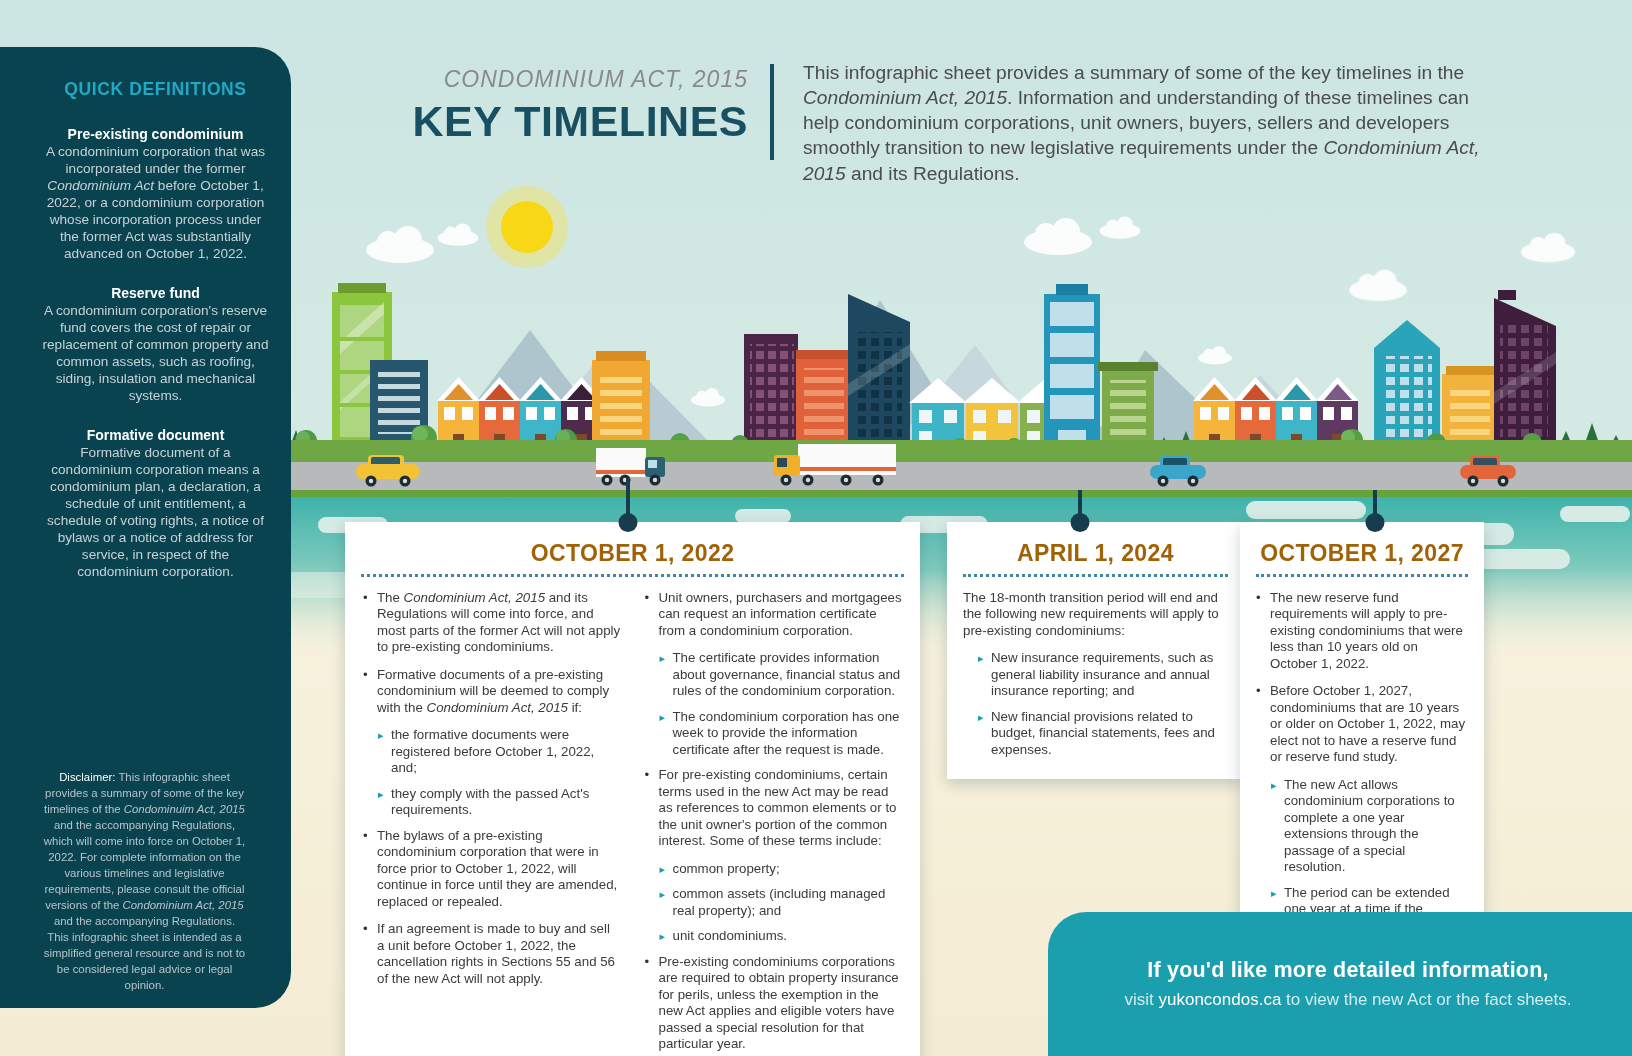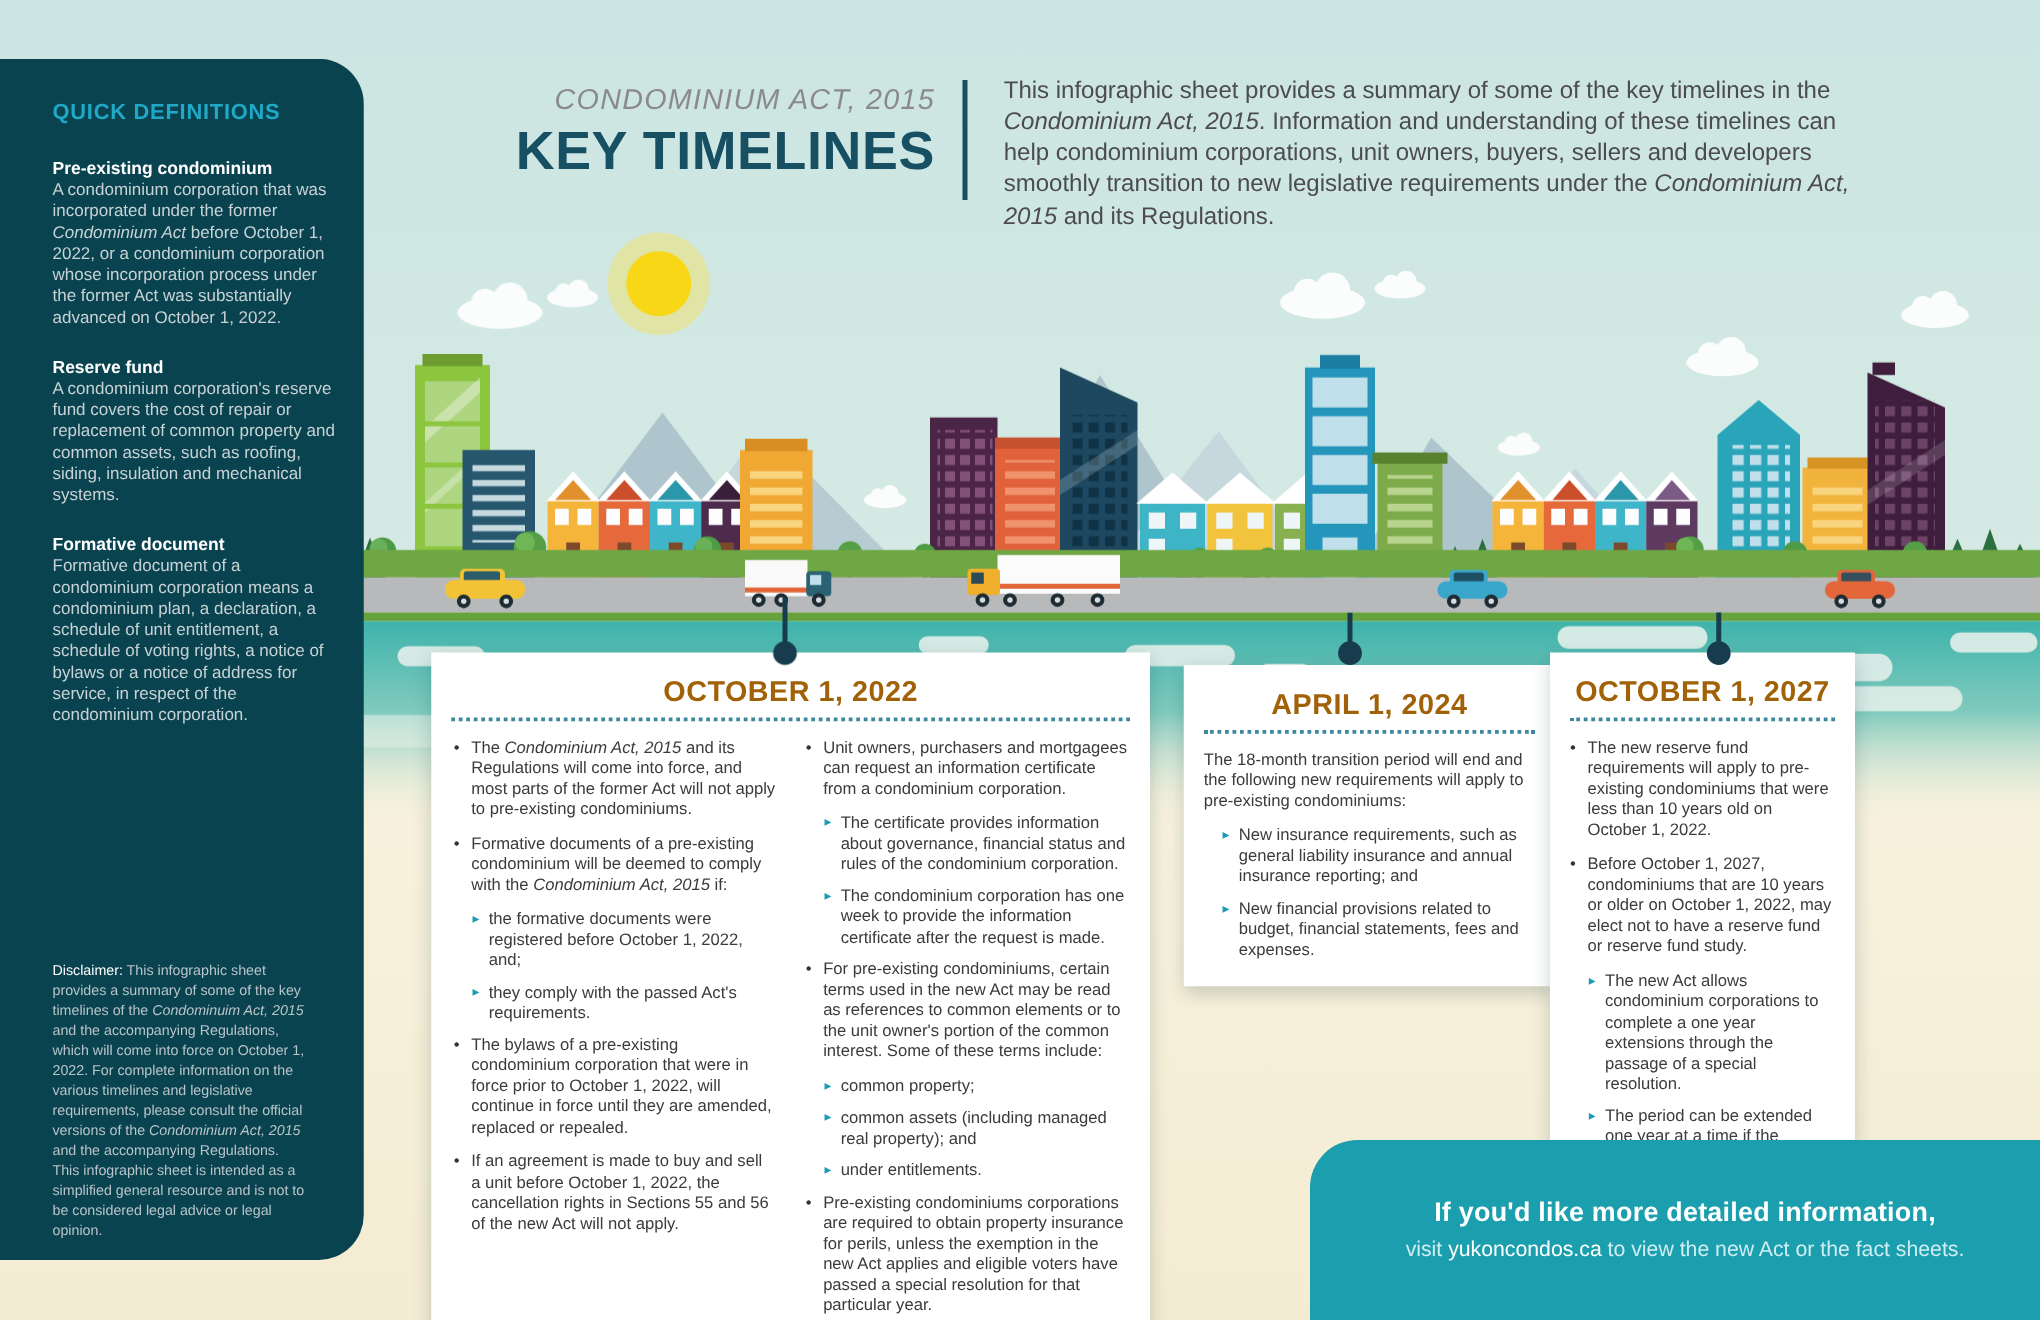--- a/index.html
+++ b/index.html
@@ -11,21 +11,21 @@
   .bd { font-weight:normal; }
 
   
   .sky { position:absolute; left:0; top:0; width:1632px; height:500px;
          background:linear-gradient(180deg,#cbe5e2 0%,#d6eae4 100%); }
   .scene { position:absolute; left:0; top:0; z-index:1; }
 
   
   .sidebar { position:absolute; left:0; top:47px; width:291px; height:961px;
              background:#0a4350; border-radius:0 36px 36px 0; z-index:6;
-             padding:32px 22px 0 42px; }
+             padding:32px 22px 0 42px;text-align:center; }
   .sb-title { color:#1fa9c6; font-weight:bold; font-size:17.5px; letter-spacing:.6px; margin-bottom:26px; }
   .sb-term { color:#ffffff; font-weight:bold; font-size:14px; margin-bottom:2px; }
   .sb-body { color:#c7d2d5; font-size:13.6px; line-height:1.25; margin-bottom:22px; }
   .logo { position:absolute; left:42px; top:645px; width:160px; height:70px; }
   .logo-burst { position:absolute; left:84px; top:-14px; width:34px; height:21px; overflow:hidden; }
   .logo-text { position:absolute; left:0; top:4px; font-size:47px; font-weight:bold; color:#fff; letter-spacing:-1px; }
   .sb-disc { position:absolute; left:42px; top:723px; width:205px; font-size:11.4px; line-height:1.4; color:#b7c4c8; }
   .sb-disc .bd { color:#fff; }
 
   
@@ -549,31 +549,31 @@
           <div class="li lv2">
             <span class="mk">▸</span>
             <span class="tx"><span>common property;</span></span>
           </div>
           <div class="li lv2">
             <span class="mk">▸</span>
             <span class="tx"><span>common assets (including managed real property); and</span></span>
           </div>
           <div class="li lv2">
             <span class="mk">▸</span>
-            <span class="tx"><span>under entitlements.</span></span>
+            <span class="tx"><span>unit condominiums.</span></span>
           </div>
           <div class="li lv1">
             <span class="mk">•</span>
             <span class="tx"><span>Pre-existing condominiums corporations are required to obtain property insurance for perils, unless the exemption in the new Act applies and eligible voters have passed a special resolution for that particular year.</span></span>
           </div>
         </div>
     </div>
   </div>
 
-  <div class="card" style="left:947px; top:522px; width:297px;margin-top:10px;">
+  <div class="card" style="left:947px; top:522px; width:297px;">
     <h2>APRIL 1, 2024</h2>
     <div class="dots"></div>
     <div class="cardbody">
         <div class="li lv0">
           <span class="tx"><span>The 18-month transition period will end and the following new requirements will apply to pre-existing condominiums:</span></span>
         </div>
         <div class="li lv2">
           <span class="mk">▸</span>
           <span class="tx"><span>New insurance requirements, such as general liability insurance and annual insurance reporting; and</span></span>
         </div>

